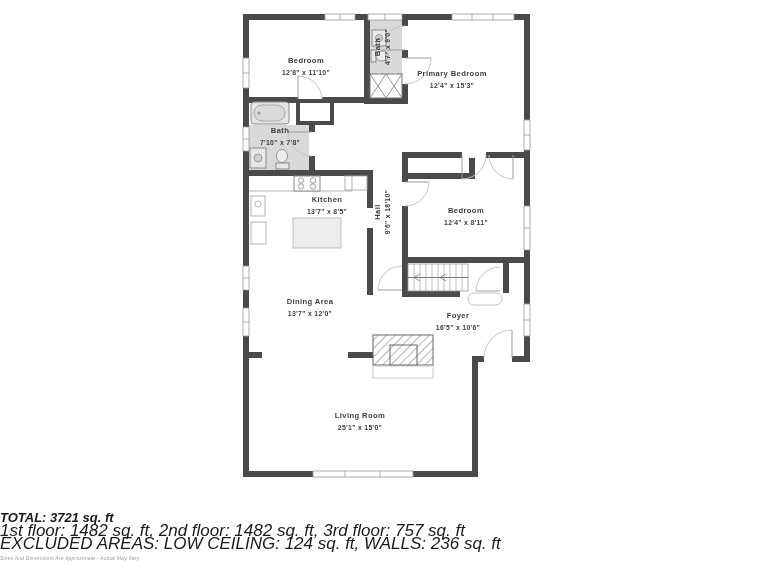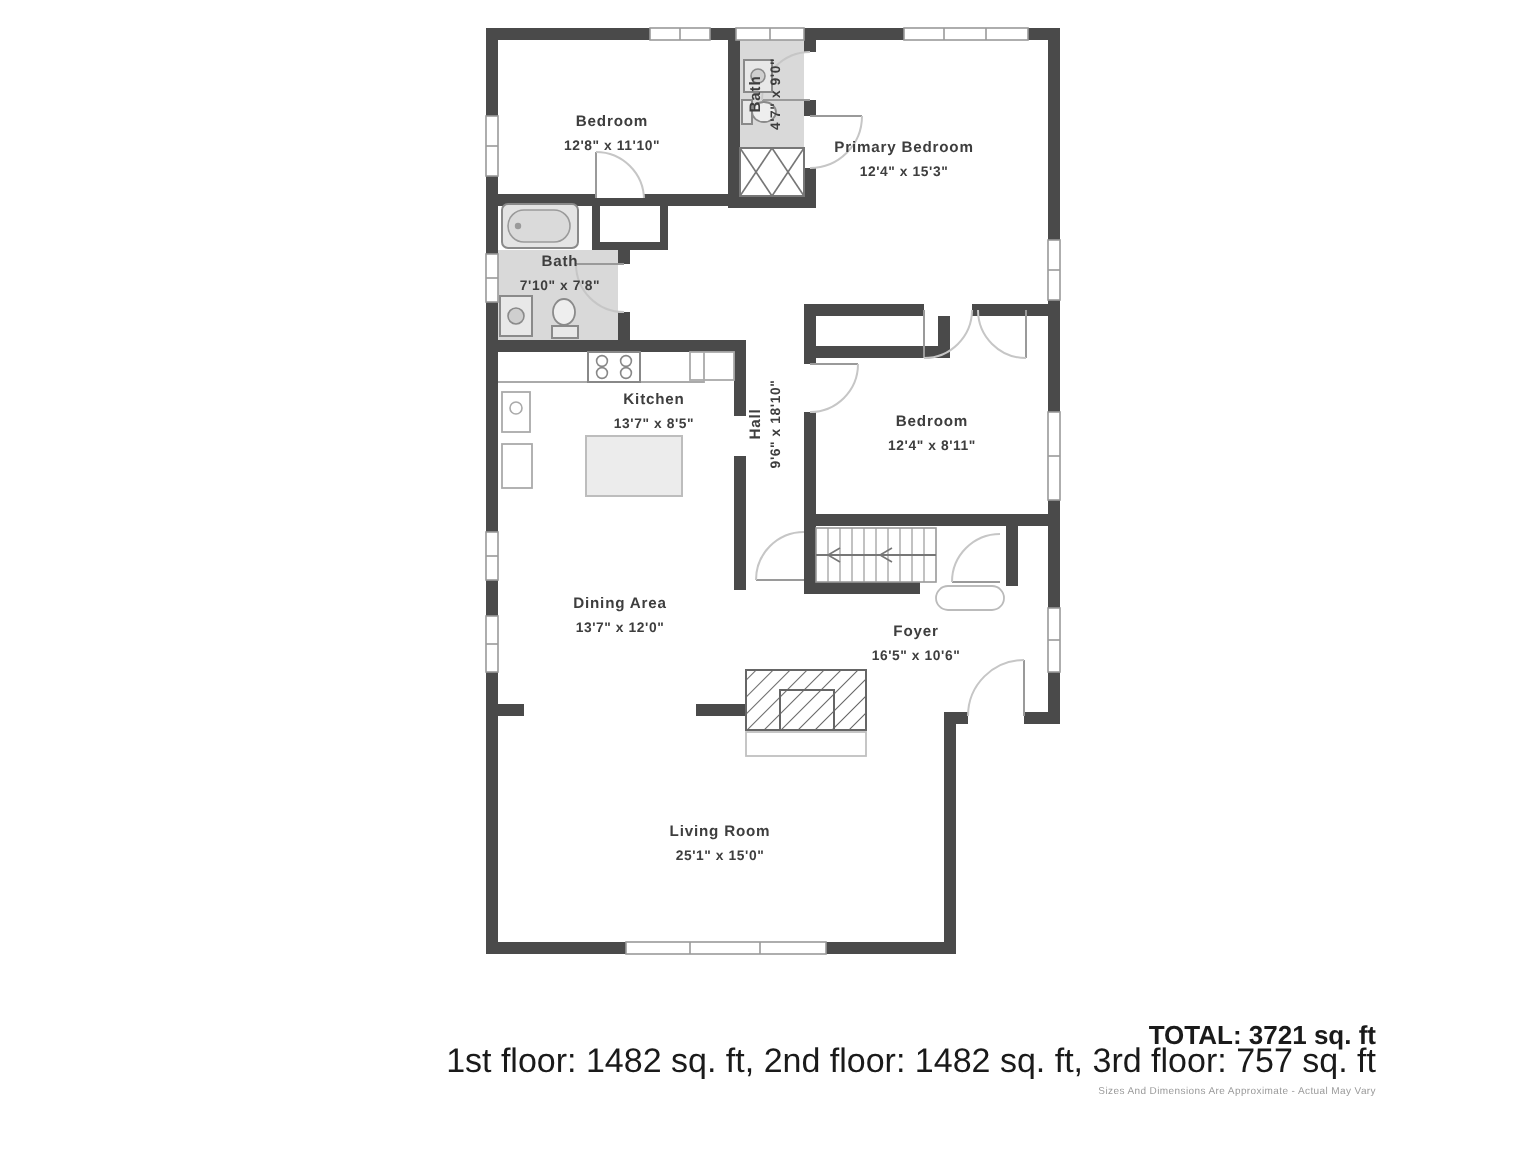--- a/index.html
+++ b/index.html
@@ -10,21 +10,21 @@
          fill:#3e3e3e;text-anchor:middle;letter-spacing:0.4px;}
   .rdims{font-family:"Liberation Sans",sans-serif;font-size:6.9px;font-weight:bold;
          fill:#3e3e3e;text-anchor:middle;letter-spacing:0.3px;}
   .wall{fill:#4a4a4a;}
   .win{fill:#ffffff;stroke:#9a9a9a;stroke-width:0.8;}
   .winline{stroke:#9a9a9a;stroke-width:0.8;}
   .arc{fill:none;stroke:#c6c6c6;stroke-width:1;}
   .leaf{stroke:#9a9a9a;stroke-width:1;}
   .fix{stroke:#8a8a8a;stroke-width:1;fill:#e8e8e8;}
   .thin{stroke:#aaaaaa;stroke-width:0.9;fill:none;}
-  .footer{position:absolute;left:0;right:0;top:511px;text-align:right;color:#1a1a1a;}
+  .footer{position:absolute;left:0;right:0;top:511px;text-align:left;color:#1a1a1a;font-style:italic;}
   .footer .total{font-size:13px;font-weight:bold;line-height:14px;}
   .footer .line{font-size:17px;line-height:12.5px;}
   .footer .disclaimer{font-size:5px;color:#9a9a9a;margin-top:5px;letter-spacing:0.2px;}
   .listing-id{position:absolute;left:4px;bottom:3px;font-size:20px;color:#000;}
 </style>
 </head>
 <body>
 
 <div class="screen">
 
@@ -286,16 +286,17 @@
       <g>
         <text class="rname" x="360" y="418">Living Room</text>
         <text class="rdims" x="360" y="430">25'1" x 15'0"</text>
       </g>
     </g>
   </svg>
 
   <div class="footer">
     <div class="total">TOTAL: 3721 sq. ft</div>
     <div class="line">1st floor: 1482 sq. ft, 2nd floor: 1482 sq. ft, 3rd floor: 757 sq. ft</div>
+    <div class="line">EXCLUDED AREAS: LOW CEILING: 124 sq. ft, WALLS: 236 sq. ft</div>
     <div class="disclaimer">Sizes And Dimensions Are Approximate - Actual May Vary</div>
   </div>
 
 </div>
 
 </body></html>

